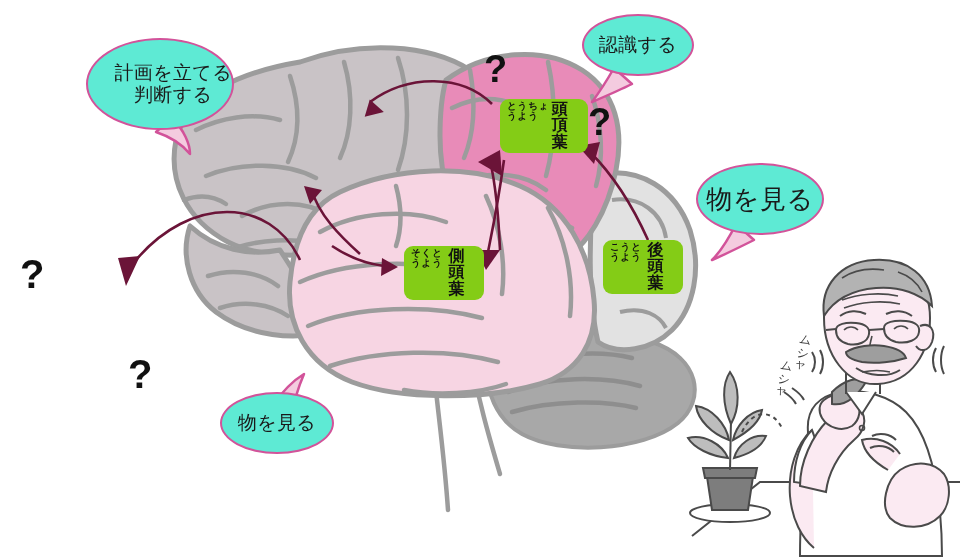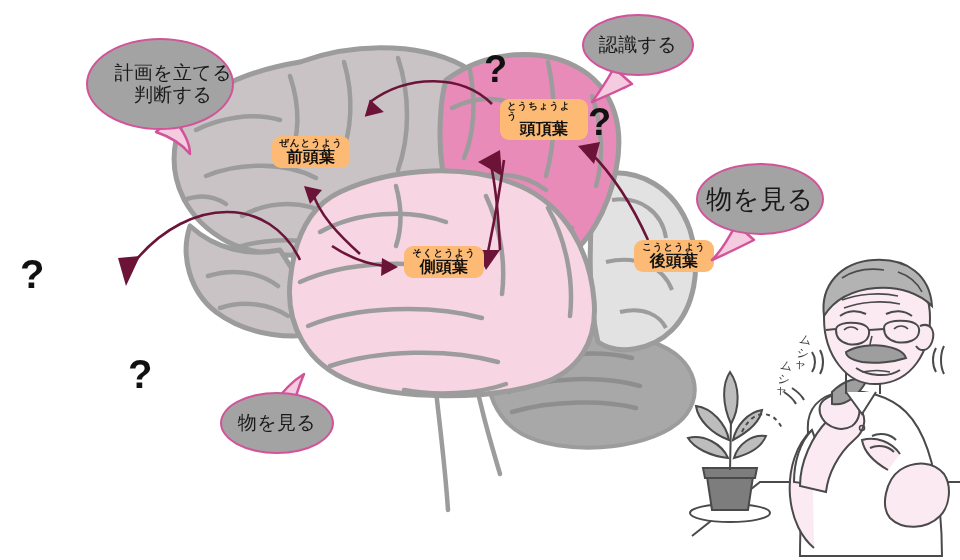--- a/index.html
+++ b/index.html
@@ -28,21 +28,21 @@
   
   .bubble {
     position: absolute;
     display: flex;
     align-items: center;
     justify-content: center;
     text-align: center;
     color: #1a1a1a;
     box-sizing: border-box;
     border-radius: 50% / 50%;
-    background: #a3a3a3;
+    background: #5eead4;
     border: 2.5px solid #d2539a;
     line-height: 1.18;
     white-space: pre-line;
     z-index: 40;
   }
   .bubble-text {
     display: block;
     white-space: pre-line;
     letter-spacing: 0.02em;
   }
@@ -55,25 +55,24 @@
     border: 2.5px solid #c74b8c;
     border-radius: 22px;
     color: #8e1550;
     font-weight: 700;
     z-index: 40;
     box-sizing: border-box;
   }
   
   .tag {
     position: absolute;
-    background: #fdba74;
+    background: #84cc16;
     border-radius: 9px;
     display: flex;
-    flex-direction: column;
-    align-items: center;
+    flex-direction: row;
     justify-content: center;
     padding: 2px 7px 3px 7px;
     z-index: 35;
     box-sizing: border-box;
   }
   .tag .ruby {
     font-size: 9.5px;
     line-height: 1;
     color: #111;
     letter-spacing: 0.09em;
@@ -309,36 +308,32 @@
         <path d="M812 352 C816 358 816 366 812 372" fill="none" stroke="#4a4a4a" stroke-width="2"></path>
         <path d="M820 350 C824 357 824 367 820 374" fill="none" stroke="#4a4a4a" stroke-width="2"></path>
         <path d="M936 348 C932 355 932 365 936 372" fill="none" stroke="#4a4a4a" stroke-width="2"></path>
         <path d="M944 346 C940 354 940 366 944 374" fill="none" stroke="#4a4a4a" stroke-width="2"></path>
         <path d="M784 392 C790 396 794 400 796 404" fill="none" stroke="#4a4a4a" stroke-width="2"></path>
         <path d="M792 388 C798 392 802 396 804 400" fill="none" stroke="#4a4a4a" stroke-width="2"></path>
       </g>
     </g>
   </svg>
 
-  <div class="tag" style="left:272px; top:136px; width:78px;">
-    <span class="ruby">ぜんとうよう</span>
-    <span class="main">前頭葉</span>
-  </div>
 
   <div class="tag" style="left:500px; top:99px; width:88px;">
     <span class="ruby">とうちょうよう</span>
     <span class="main">頭頂葉</span>
   </div>
 
   <div class="tag" style="left:404px; top:246px; width:80px;">
     <span class="ruby">そくとうよう</span>
     <span class="main">側頭葉</span>
   </div>
 
-  <div class="tag" style="left:634px; top:240px; width:80px;">
+  <div class="tag" style="left:603px; top:240px; width:80px;">
     <span class="ruby">こうとうよう</span>
     <span class="main">後頭葉</span>
   </div>
 
   <div class="qmark" style="left:20px; top:254px; font-size:40px;">?</div>
   <div class="qmark" style="left:128px; top:354px; font-size:40px;">?</div>
   <div class="qmark" style="left:484px; top:50px; font-size:38px;">?</div>
   <div class="qmark" style="left:588px; top:103px; font-size:38px;">?</div>
 
   <div style="position:absolute; left:0; top:0;">

